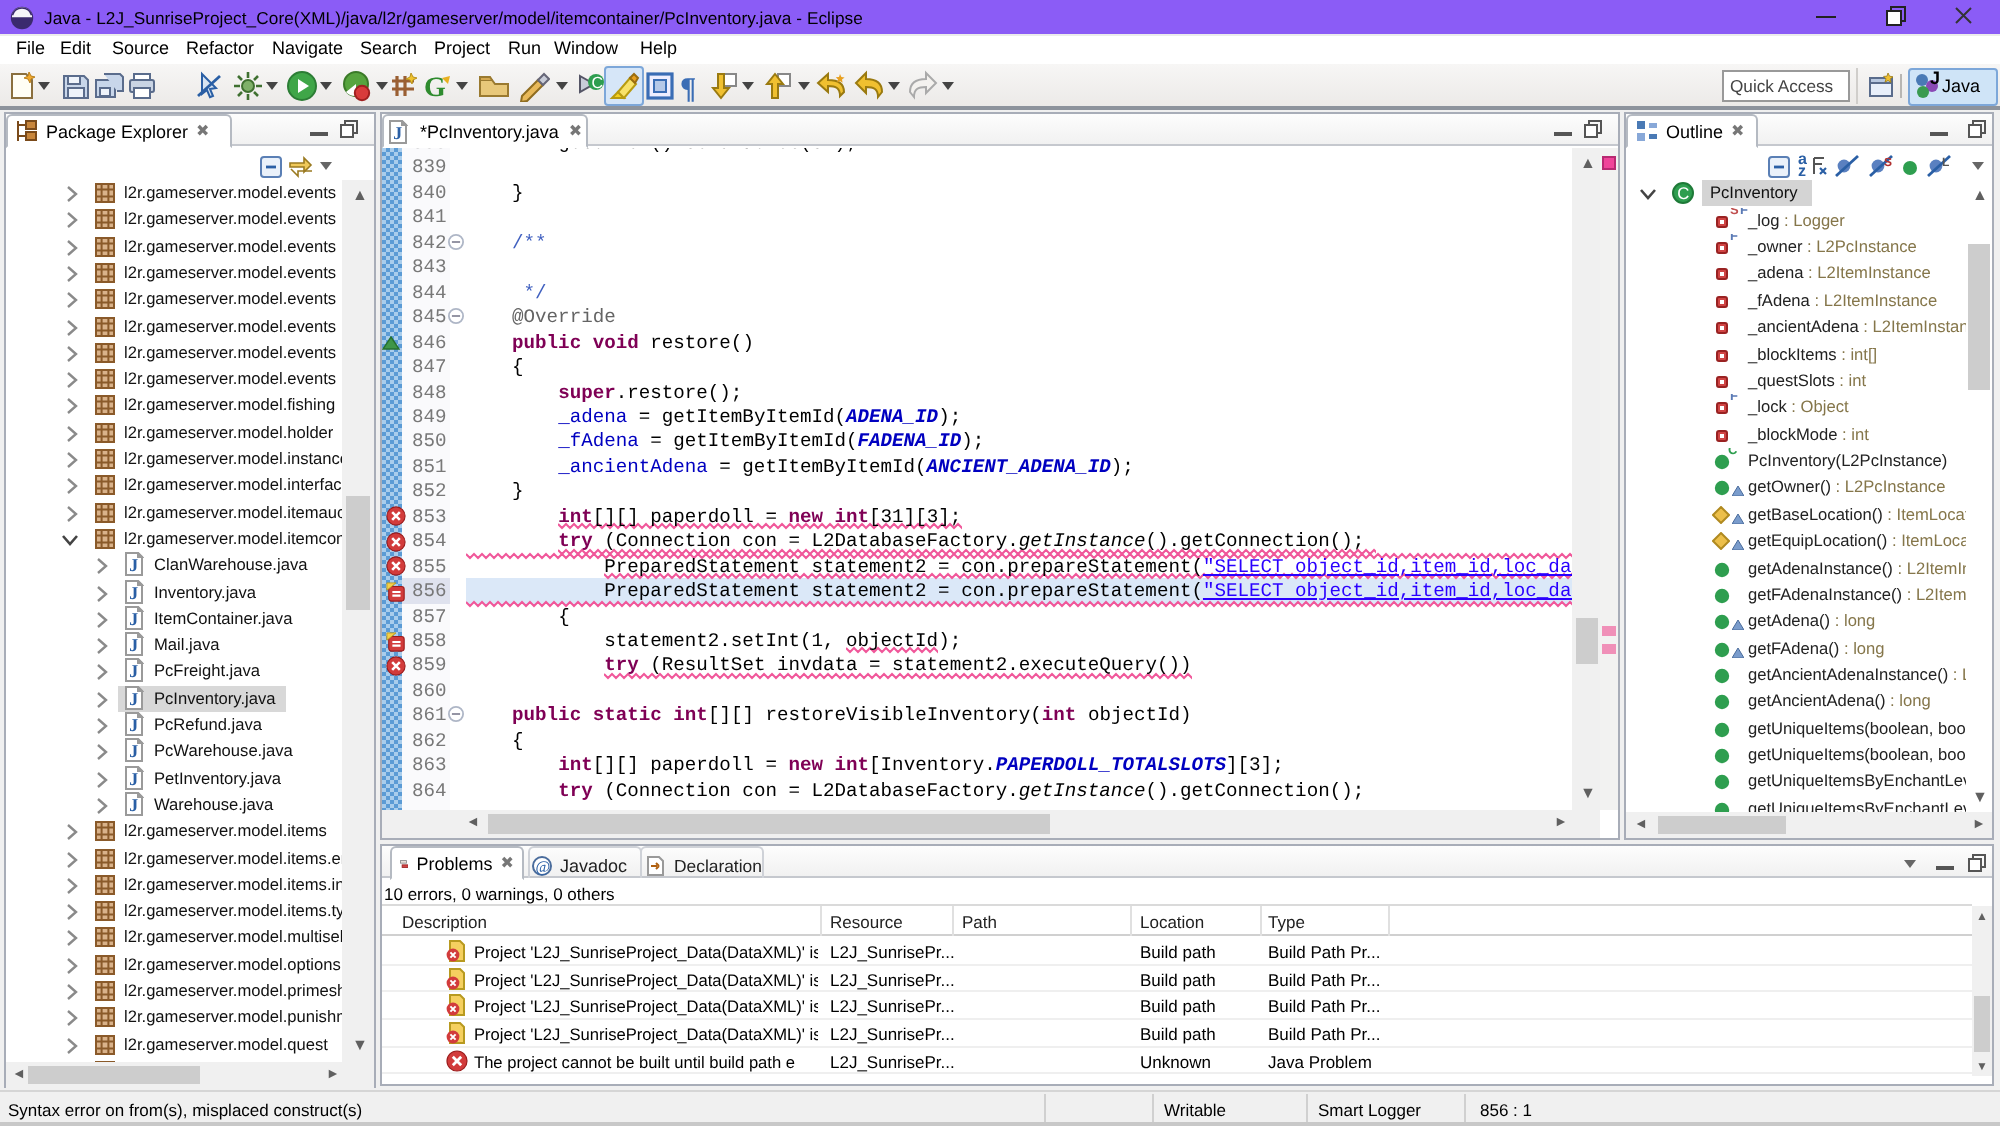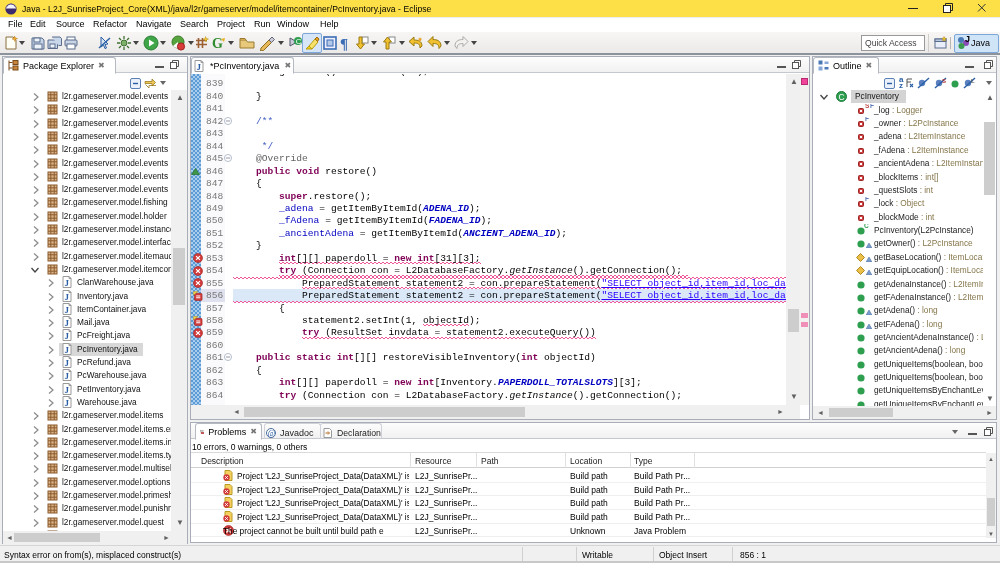--- a/index.html
+++ b/index.html
@@ -18,21 +18,21 @@
 .it{font-style:italic}
 .wv{}
 .ln{position:absolute;left:10px;width:24px;height:13px;line-height:13px;color:#787878;font-size:9.6px;text-align:left;padding-left:5px}
 .scroll{position:absolute;background:#f0f0f0}
 .thumb{position:absolute;background:#cdcdcd}
 .arr{position:absolute;color:#606060;font-size:8px;line-height:8px}
 .checker{background-color:#a9cdec;background-image:linear-gradient(45deg,#5b9bd5 25%,transparent 25%,transparent 75%,#5b9bd5 75%),linear-gradient(45deg,#5b9bd5 25%,transparent 25%,transparent 75%,#5b9bd5 75%);background-size:4px 4px;background-position:0 0,2px 2px}
 svg{display:block}
 </style></head><body>
 
-<div class="ab" style="left:0;top:0;width:1000px;height:18px;background:#fde047;border-bottom:1px solid #ececec">
+<div class="ab" style="left:0;top:0;width:1000px;height:18px;background:#8b5cf6;border-bottom:1px solid #ececec">
  <svg class="ab" style="left:5px;top:3px" width="12" height="12" viewBox="0 0 12 12">
       <circle cx="6" cy="6" r="5.6" fill="#3b2a6e"></circle>
       <path d="M1 4.4 A5.2 5.2 0 0 1 11 4.4 L11 5.6 L1 5.6 Z" fill="#fff" opacity="0.95"></path>
       <path d="M1.2 4.6 A5 5 0 0 1 10.8 4.6" fill="none" stroke="#3b2a6e" stroke-width="0.8"></path>
     </svg>
  <div class="ab" style="left:22px;top:3px;font-size:8.6px;letter-spacing:0.04px;color:#000;line-height:12px">Java - L2J_SunriseProject_Core(XML)/java/l2r/gameserver/model/itemcontainer/PcInventory.java - Eclipse</div>
  <div class="ab" style="left:908px;top:8px;width:10px;height:1px;background:#222"></div>
  <svg class="ab" style="left:943px;top:3px" width="10" height="10" viewBox="0 0 10 10">
       <rect x="0.5" y="2.5" width="7" height="7" fill="#fff" stroke="#222"></rect>
       <path d="M2.5 2.5 V0.5 H9.5 V7.5 H7.5" fill="none" stroke="#222"></path>
@@ -1172,30 +1172,30 @@
 <div class="ab" style="left:415px;top:512.1px;font-size:8.5px;color:#000">L2J_SunrisePr...</div>
 <div class="ab" style="left:570px;top:512.1px;font-size:8.5px;color:#000">Build path</div>
 <div class="ab" style="left:634px;top:512.1px;font-size:8.5px;color:#000">Build Path Pr...</div>
 <div class="ab" style="left:191px;top:523.8px;width:795px;height:13.7px;border-bottom:1px solid #efefef"></div>
 <div class="ab" style="left:223px;top:524.8px">
     <svg width="11" height="11" viewBox="0 0 11 11">
       <circle cx="5.5" cy="5.5" r="5" fill="#d23b3b" stroke="#9c1c1c" stroke-width="0.6"></circle>
       <path d="M3.4 3.4 L7.6 7.6 M7.6 3.4 L3.4 7.6" stroke="#fff" stroke-width="1.4"></path>
     </svg>
   </div>
-<div class="ab" style="left:223px;top:525.8px;font-size:8.3px;color:#000;width:172px;overflow:hidden;white-space:nowrap">The project cannot be built until build path e</div>
+<div class="ab" style="left:237px;top:525.8px;font-size:8.3px;color:#000;width:172px;overflow:hidden;white-space:nowrap">The project cannot be built until build path e</div>
 <div class="ab" style="left:415px;top:525.8px;font-size:8.5px;color:#000">L2J_SunrisePr...</div>
 <div class="ab" style="left:570px;top:525.8px;font-size:8.5px;color:#000">Unknown</div>
 <div class="ab" style="left:634px;top:525.8px;font-size:8.5px;color:#000">Java Problem</div>
 <div class="scroll" style="left:986px;top:453px;width:10px;height:85px"></div>
 <div class="arr" style="left:988px;top:455px;font-size:6px">▲</div>
 <div class="arr" style="left:988px;top:530px;font-size:6px">▼</div>
 <div class="thumb" style="left:987px;top:498px;width:8px;height:28px"></div>
 <div class="ab" style="left:0;top:545px;width:1000px;height:18px;background:#f0f0f0;border-top:1px solid #d5d5d5">
 <div class="ab" style="left:4px;top:4px;font-size:8.5px;color:#000">Syntax error on from(s), misplaced construct(s)</div>
 <div class="ab" style="left:522px;top:1px;width:1px;height:16px;background:#d0d0d0"></div>
 <div class="ab" style="left:576px;top:1px;width:1px;height:16px;background:#d0d0d0"></div>
 <div class="ab" style="left:653px;top:1px;width:1px;height:16px;background:#d0d0d0"></div>
 <div class="ab" style="left:732px;top:1px;width:1px;height:16px;background:#d0d0d0"></div>
 <div class="ab" style="left:582px;top:4px;font-size:8.5px;color:#000">Writable</div>
-<div class="ab" style="left:659px;top:4px;font-size:8.5px;color:#000">Object Insert</div>
+<div class="ab" style="left:659px;top:4px;font-size:8.5px;color:#000">Smart Logger</div>
 <div class="ab" style="left:740px;top:4px;font-size:8.5px;color:#000">856 : 1</div>
 </div>
 <div class="ab" style="left:0;top:561px;width:1000px;height:2px;background:#c8c8c8"></div>
 </body></html>

